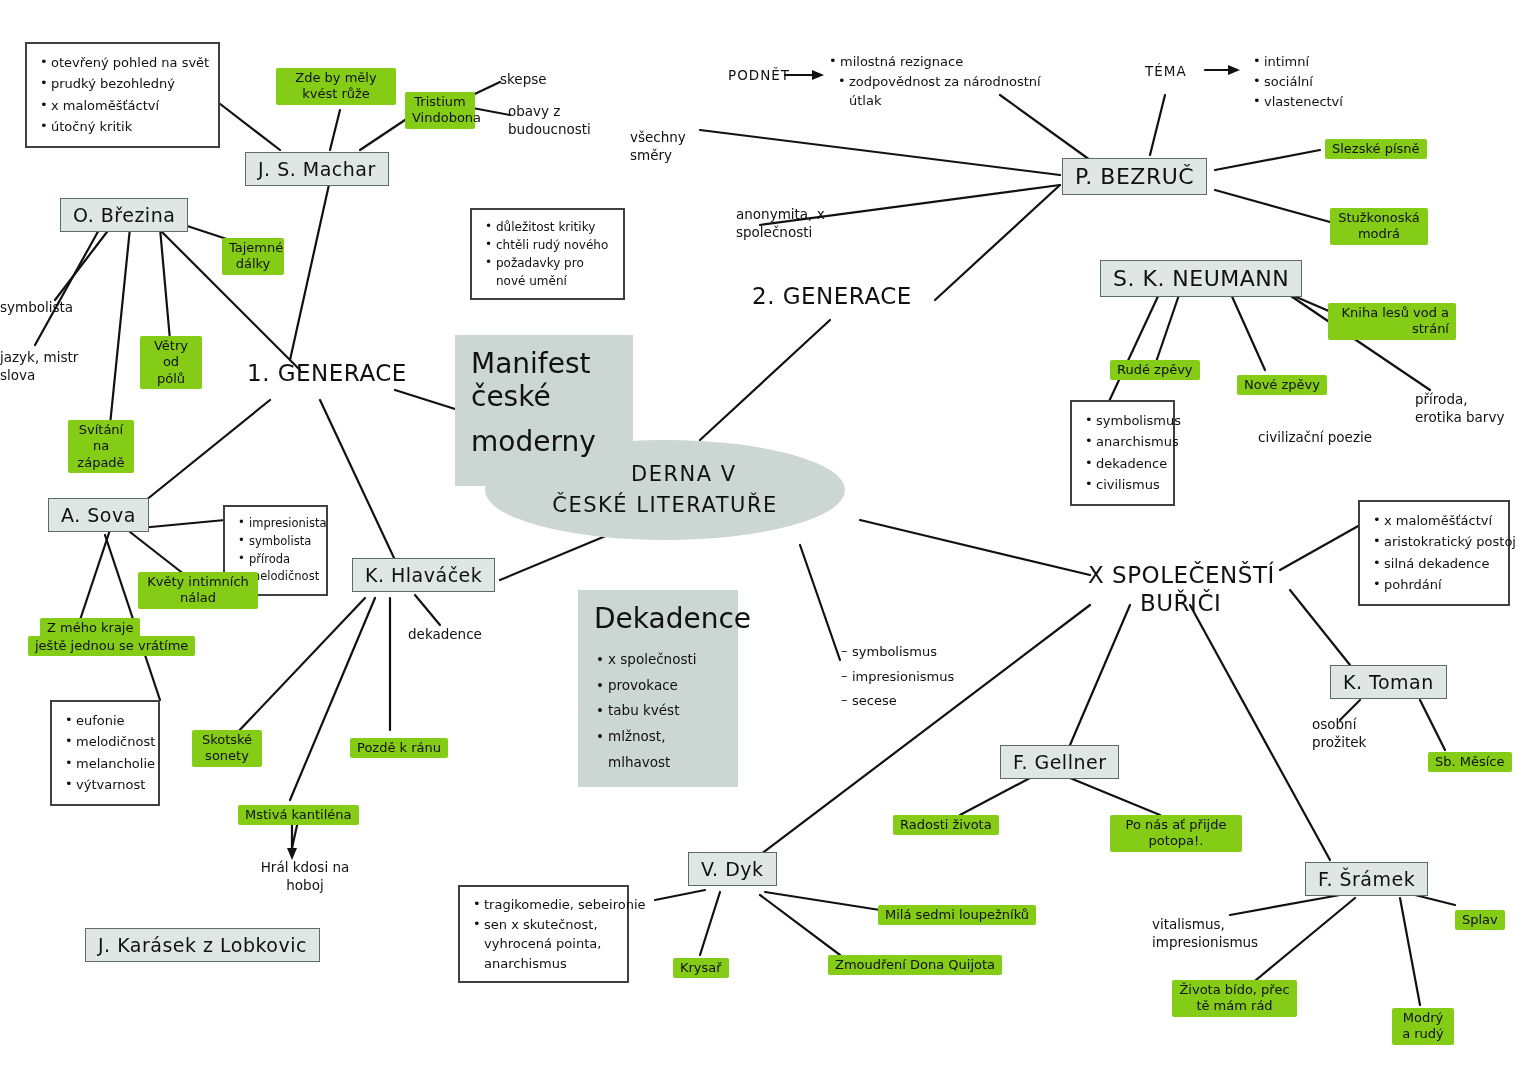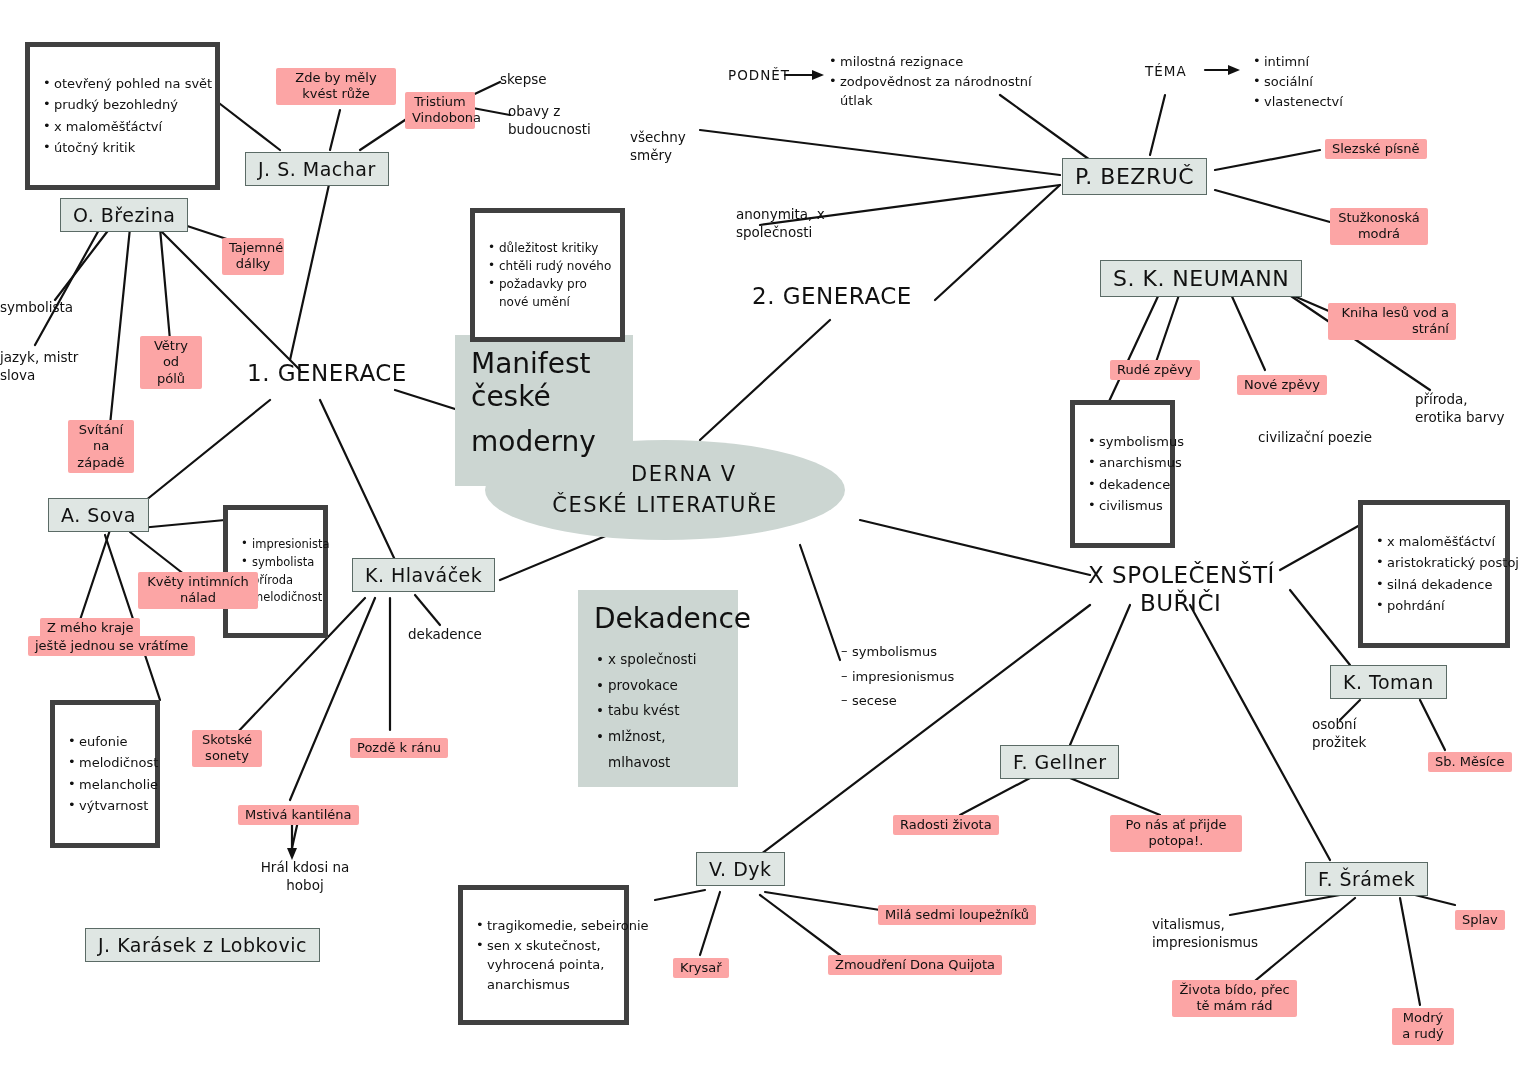--- a/index.html
+++ b/index.html
@@ -5,28 +5,28 @@
   html,body{margin:0;padding:0;background:#ffffff;}
   body{font-family:"DejaVu Sans",sans-serif;}
   #canvas{position:relative;width:1527px;height:1080px;overflow:hidden;background:#fff;}
   svg.lines{position:absolute;left:0;top:0;width:1527px;height:1080px;pointer-events:none;}
   .node{position:absolute;box-sizing:border-box;}
   
   .box{background:#dfe6e3;border:1px solid #5b6b66;padding:5px 12px;font-size:19px;
        letter-spacing:.5px;color:#111;white-space:nowrap;}
   .box.big{font-size:22px;}
   
-  .pill{background:#fca5a5;padding:2px 7px;font-size:13px;color:#111;line-height:1.25;
+  .pill{background:#84cc16;padding:2px 7px;font-size:13px;color:#111;line-height:1.25;
         border-radius:2px;white-space:nowrap;}
   .pill.multi{white-space:normal;text-align:center;}
   
   .plain{font-size:13.5px;color:#111;line-height:1.35;white-space:nowrap;}
   .plain.multi{white-space:normal;}
   
-  .listbox{border:5px solid #404040;background:#fff;padding:26px 10px;font-size:13px;
+  .listbox{border:2px solid #404040;background:#fff;padding:8px 10px;font-size:13px;
            color:#111;line-height:1.65;}
   .listbox ul{margin:0;padding-left:14px;list-style:none;}
   .listbox li{position:relative;white-space:nowrap;}
   .listbox li:before{content:"•";position:absolute;left:-11px;top:-1px;}
   .listbox.dash li:before{content:"–";}
   
   .block{background:#ccd6d2;padding:12px 16px;color:#111;}
   .block .hd{font-size:28px;margin-bottom:12px;}
   .block ul{margin:0;padding-left:14px;list-style:none;font-size:13.5px;line-height:1.9;}
   .block li{position:relative;}
@@ -210,21 +210,21 @@
     </ul>
   </div>
 
   <div class="node box big" style="left:1062px;top:158px;">P. BEZRUČ</div>
   <div class="node box big" style="left:1100px;top:260px;">S. K. NEUMANN</div>
 
   <div class="node plain" style="left:728px;top:66px;letter-spacing:1px;">PODNĚT</div>
   <div class="node listbox" style="left:826px;top:52px;width:235px;border:none;padding:0;background:transparent;line-height:1.5;">
     <ul>
       <li>milostná rezignace</li>
-      <li style="white-space:normal;">zodpovědnost za národnostní útlak</li>
+      <li style="white-space:normal;margin-left:9px;">zodpovědnost za národnostní útlak</li>
     </ul>
   </div>
   <div class="node plain" style="left:1145px;top:62px;letter-spacing:1px;">TÉMA</div>
   <div class="node listbox" style="left:1250px;top:52px;width:120px;border:none;padding:0;background:transparent;line-height:1.55;">
     <ul>
       <li>intimní</li>
       <li>sociální</li>
       <li>vlastenectví</li>
     </ul>
   </div>
@@ -270,21 +270,21 @@
   <div class="node box" style="left:1000px;top:745px;">F. Gellner</div>
   <div class="node pill" style="left:893px;top:815px;">Radosti života</div>
   <div class="node pill multi" style="left:1110px;top:815px;width:132px;">Po nás ať přijde potopa!.</div>
 
   <div class="node box" style="left:1305px;top:862px;">F. Šrámek</div>
   <div class="node plain multi" style="left:1152px;top:915px;width:120px;">vitalismus, impresionismus</div>
   <div class="node pill multi" style="left:1172px;top:980px;width:125px;">Života bído, přec tě mám rád</div>
   <div class="node pill" style="left:1455px;top:910px;">Splav</div>
   <div class="node pill multi" style="left:1392px;top:1008px;width:62px;">Modrý a rudý</div>
 
-  <div class="node box" style="left:688px;top:852px;margin-left:8px;">V. Dyk</div>
+  <div class="node box" style="left:688px;top:852px;">V. Dyk</div>
   <div class="node listbox" style="left:458px;top:885px;width:171px;line-height:1.5;">
     <ul>
       <li>tragikomedie, sebeironie</li>
       <li style="white-space:normal;">sen x skutečnost, vyhrocená pointa, anarchismus</li>
     </ul>
   </div>
   <div class="node pill" style="left:878px;top:905px;">Milá sedmi loupežníků</div>
   <div class="node pill" style="left:673px;top:958px;">Krysař</div>
   <div class="node pill" style="left:828px;top:955px;">Zmoudření Dona Quijota</div>
 

